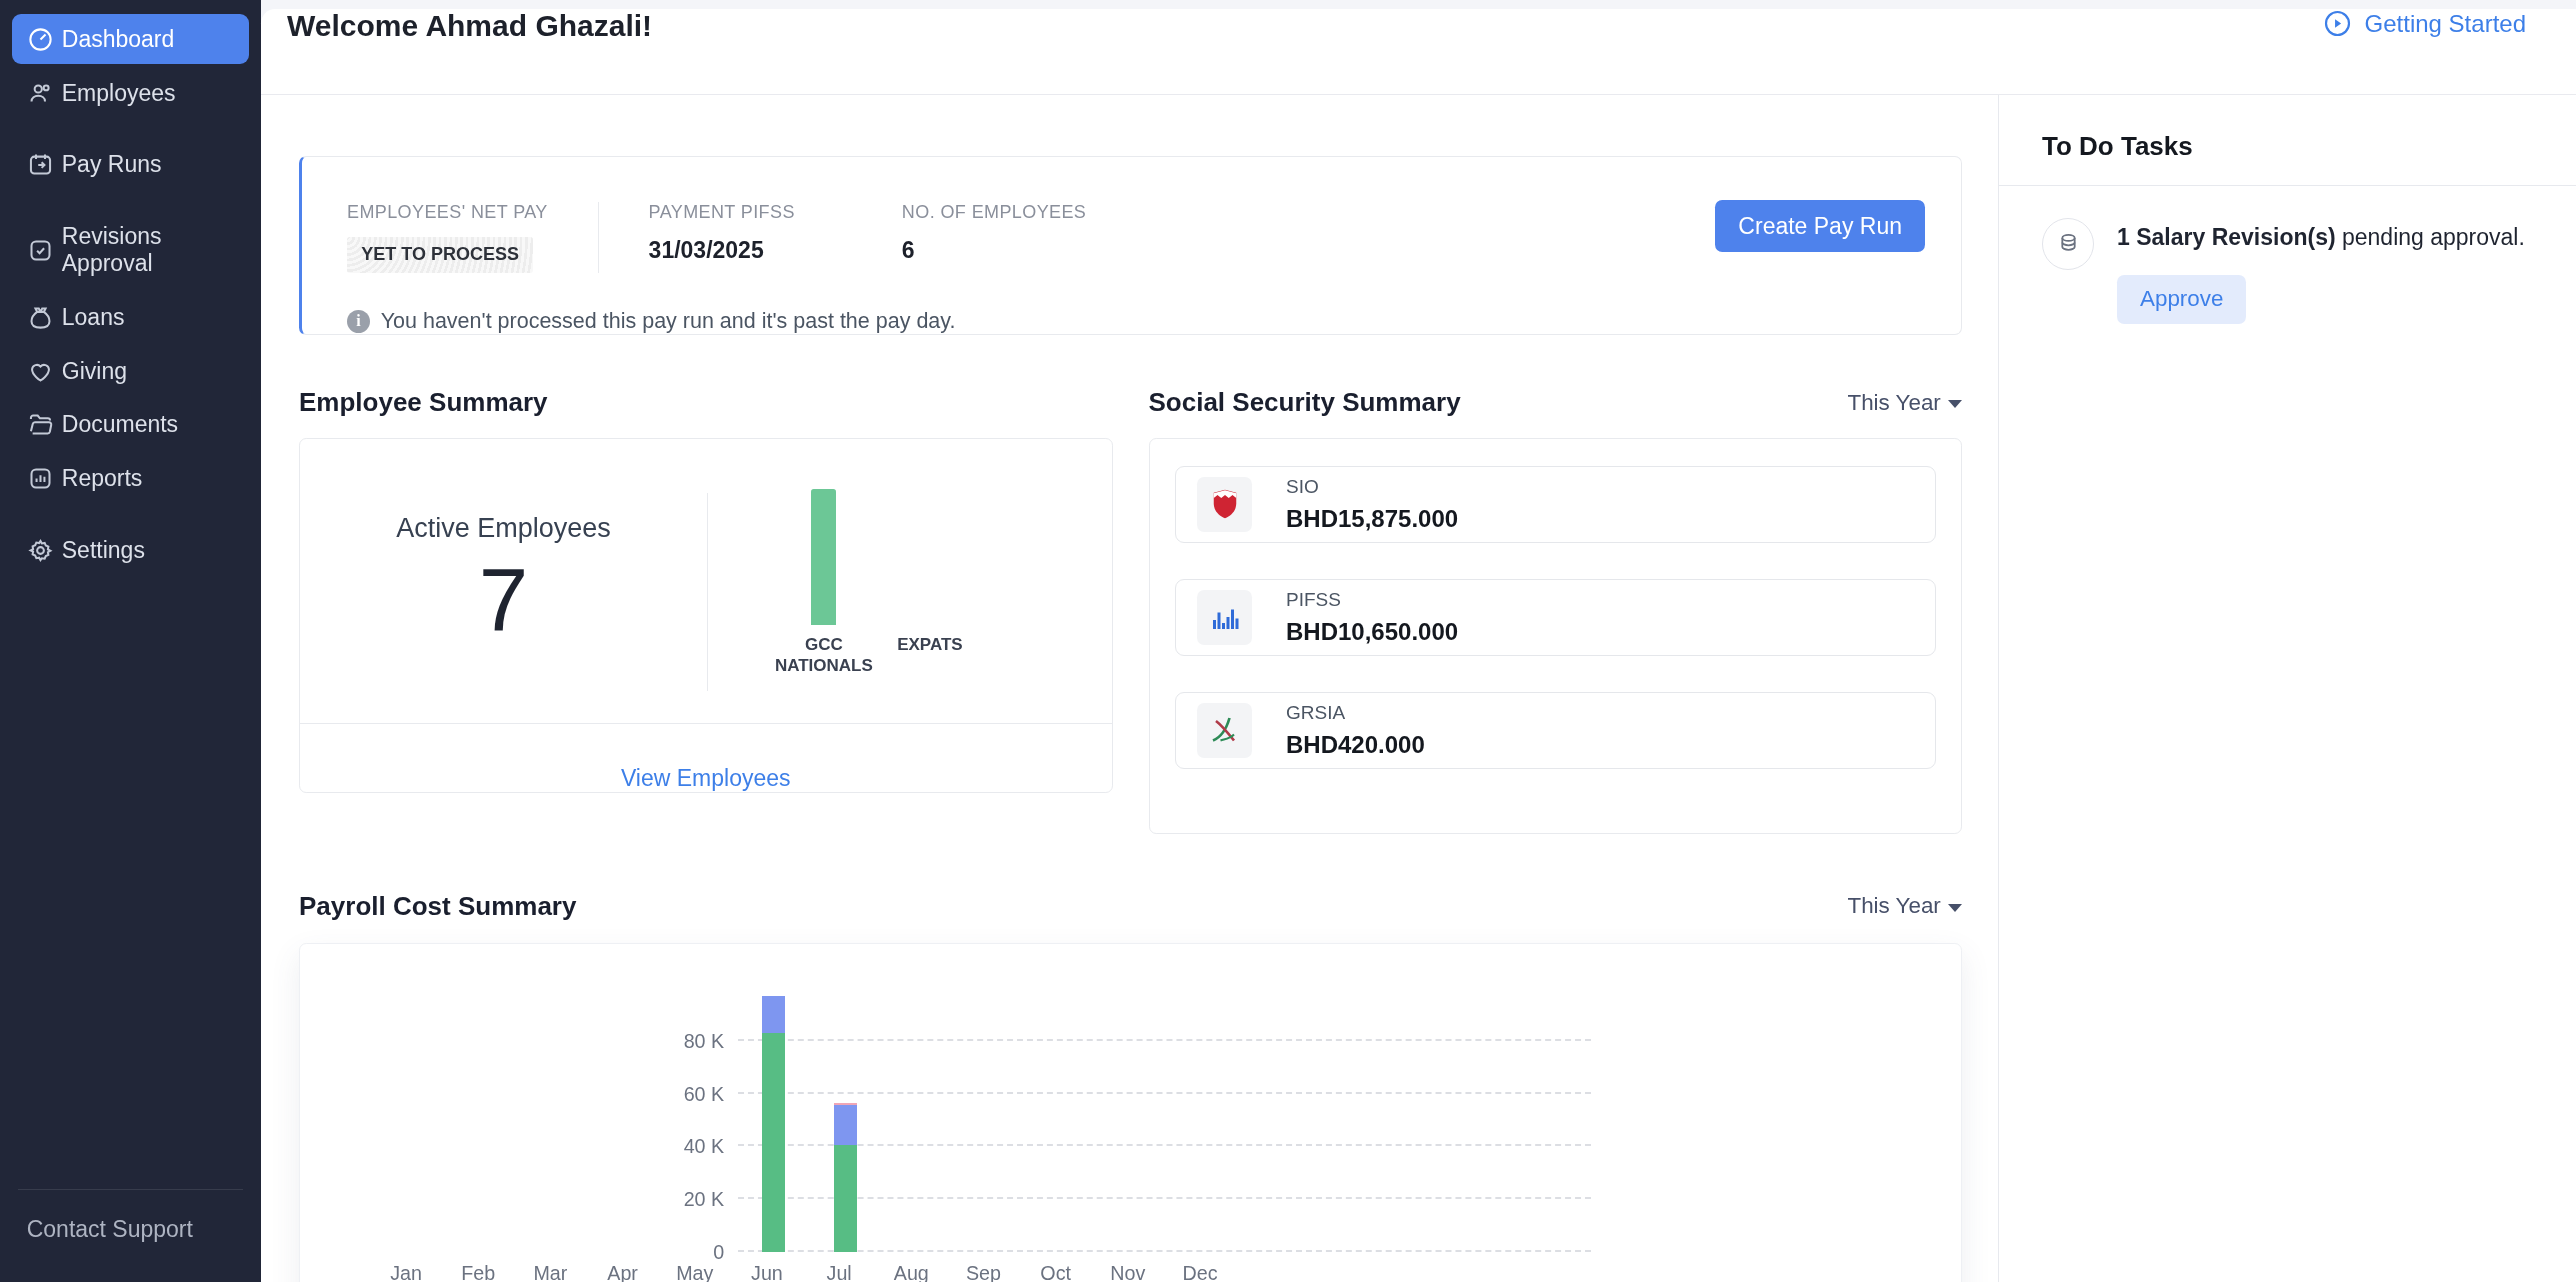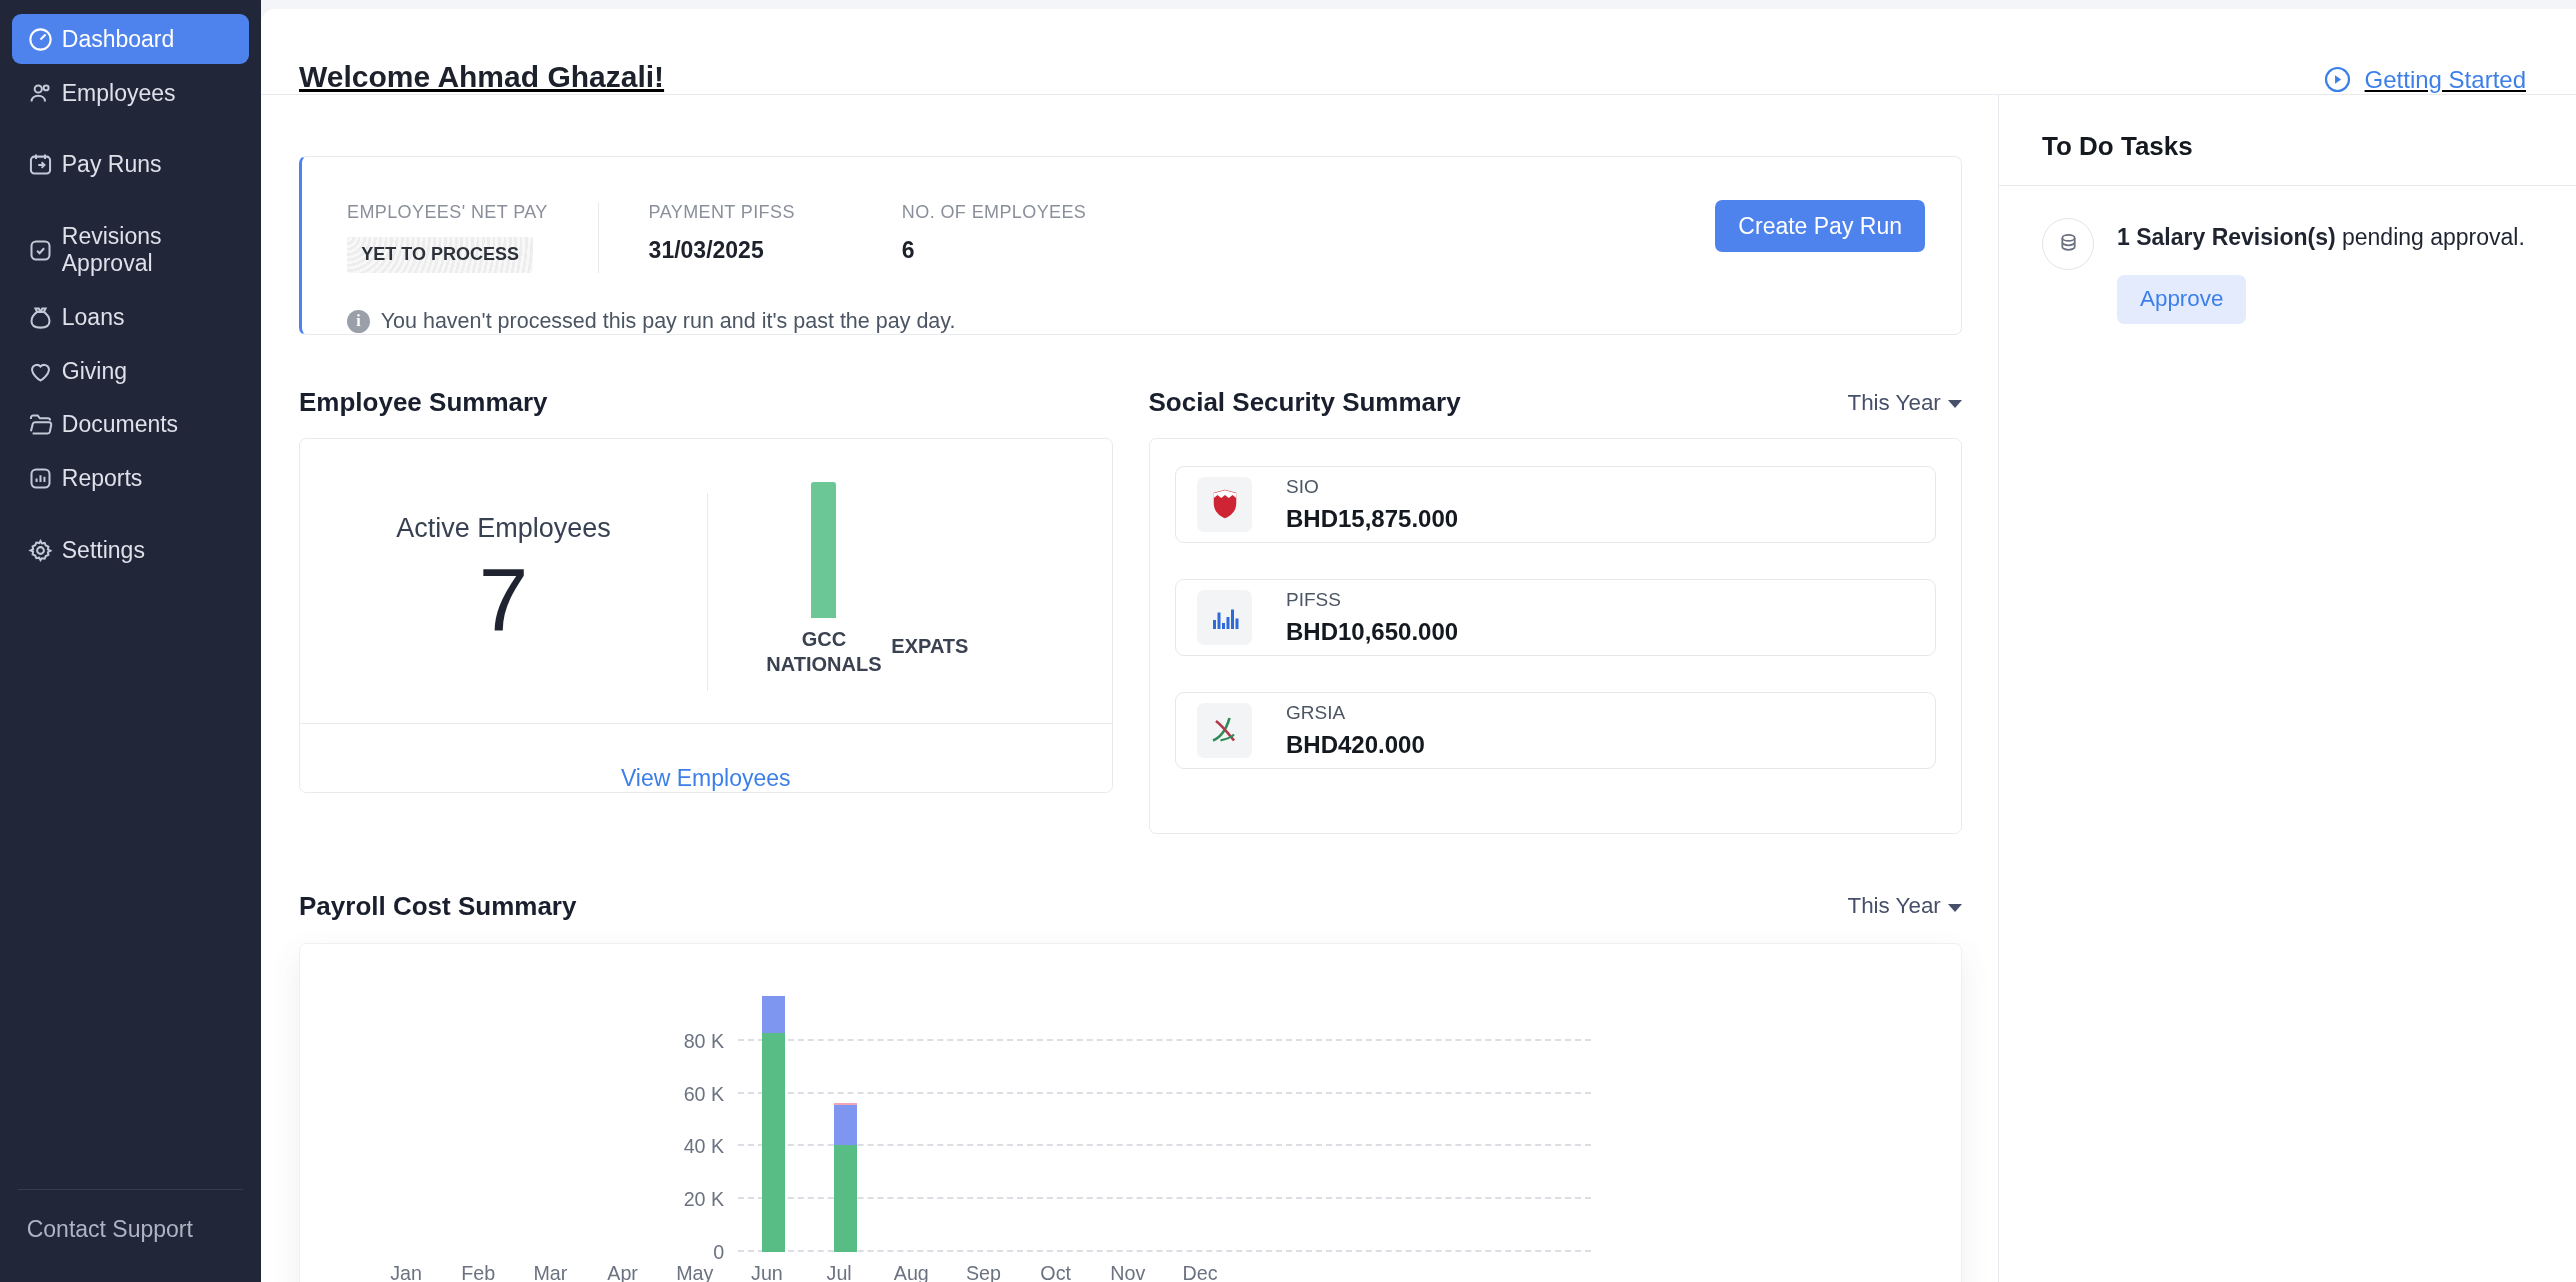--- a/index.html
+++ b/index.html
@@ -19,22 +19,22 @@
   .gap-before { margin-top: 19.7px; }
   .sidebar-spacer { flex: 1; }
   .sidebar-divider { height: 0.9px; background: rgba(255,255,255,0.10); margin: 18px 7.2px 23px 7.2px; }
   .contact-support { color: #aeb4c2; font-size: 23px; padding: 3.6px 16px; cursor: pointer; }
 
   
   .main-wrap { flex: 1; display: flex; flex-direction: column; background: #f4f5f9; }
   .top-strip { height: 9px; background: #f4f5f9; }
   .content-shell { flex: 1; background: #ffffff; border-top-left-radius: 14.3px;
     display: flex; flex-direction: column; overflow: hidden; }
-  .page-header { height: 86px; display: flex; align-items: flex-end; justify-content: space-between;
-    padding: 0 50px 0 38px; border-bottom: 0.9px solid #e9eaef; text-decoration: underline; }
+  .page-header { height: 86px; display: flex; align-items: flex-start; justify-content: space-between;
+    padding: 0 50px 0 26px; border-bottom: 0.9px solid #e9eaef; }
   .welcome { font-size: 30px; font-weight: 600; color: #1d212b; }
   .getting-started { display: flex; align-items: center; gap: 12.5px; color: #3d7fe8;
     font-size: 24px; cursor: pointer; }
   .getting-started svg { width: 29px; height: 29px; }
 
   .body-row { flex: 1; display: flex; min-height: 0; }
   .main-col { width: 1737px; min-width: 1737px; padding: 36px 36px 0 38px; overflow: hidden; }
   .todo-panel { flex: 1; border-left: 0.9px solid #e7e9ee; padding: 23px 27px; }
 
   
@@ -77,21 +77,21 @@
   .emp-card { margin-top: 19.7px; height: 355px; position: relative; }
   .emp-body { display: flex; height: 288px; }
   .emp-left { width: 407px; display: flex; flex-direction: column; align-items: center; justify-content: center; }
   .emp-left-label { font-size: 27px; color: #374151; }
   .emp-count { font-size: 89px; font-weight: 300; color: #1f2430; margin-top: 5.4px; }
   .emp-vdivider { width: 0.9px; background: #e8eaee; margin: 54px 0 36px 0; }
   .emp-chart { flex: 1; display: flex; align-items: flex-end; padding: 0 0 0 63px; }
   .emp-cat { width: 106px; display: flex; flex-direction: column; align-items: center; margin-bottom: 50px; }
   .emp-bar-slot { height: 143px; display: flex; align-items: flex-end; }
   .emp-bar { width: 25px; border-radius: 2.7px 2.7px 0 0; background: #6cc796; }
-  .emp-cat-label { margin-top: 9px; font-size: 20px; font-weight: 700; color: #3a4150;
+  .emp-cat-label { margin-top: 9px; font-size: 17px; font-weight: 700; color: #3a4150;
     text-align: center; line-height: 1.25; min-height: 43px; }
   .emp-hdivider { position: absolute; left: 0; right: 0; bottom: 68px; height: 0.9px; background: #e8eaee; }
   .emp-footer { position: absolute; left: 0; right: 0; bottom: 0; height: 68px;
     display: flex; align-items: flex-end; justify-content: center; }
   .view-link { color: #3d7fe8; font-size: 23px; cursor: pointer; text-decoration: none; }
 
   
   .ss-card { margin-top: 19.7px; height: 396px; padding: 27px 25px; display: flex;
     flex-direction: column; gap: 36px; }
   .ss-row { border: 0.9px solid #e5e7eb; border-radius: 9px; height: 77px; display: flex;

